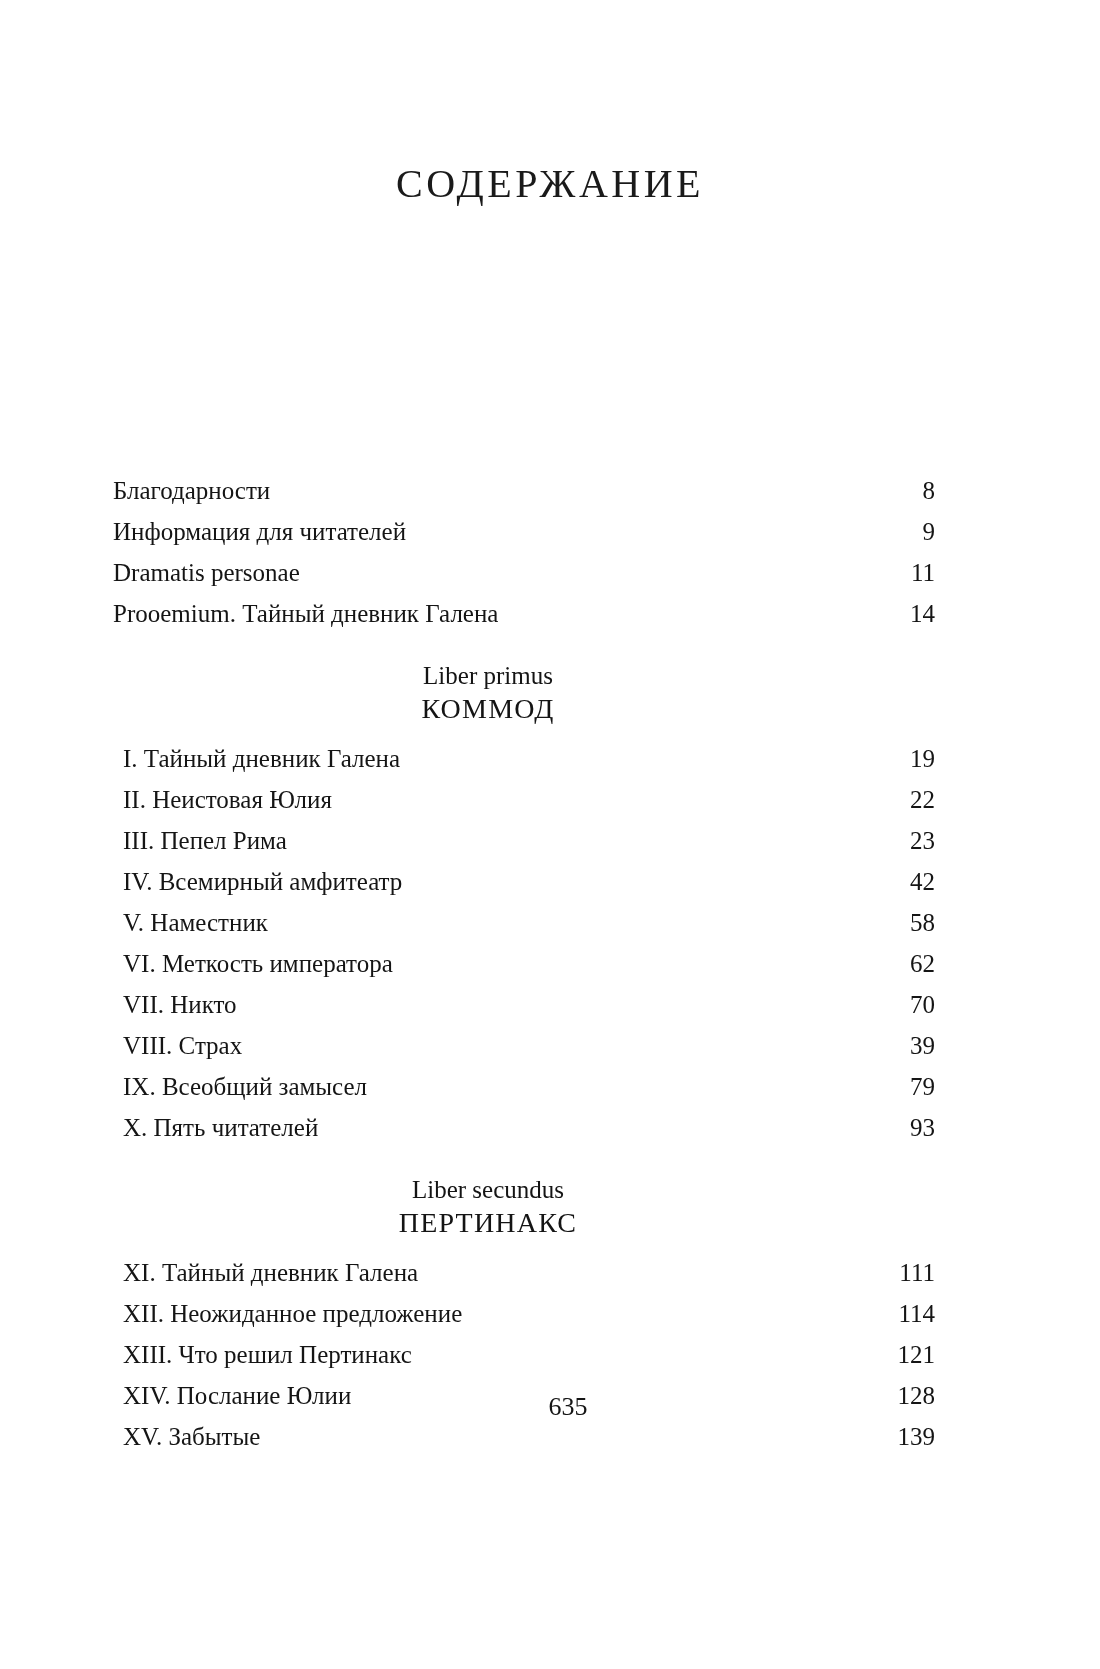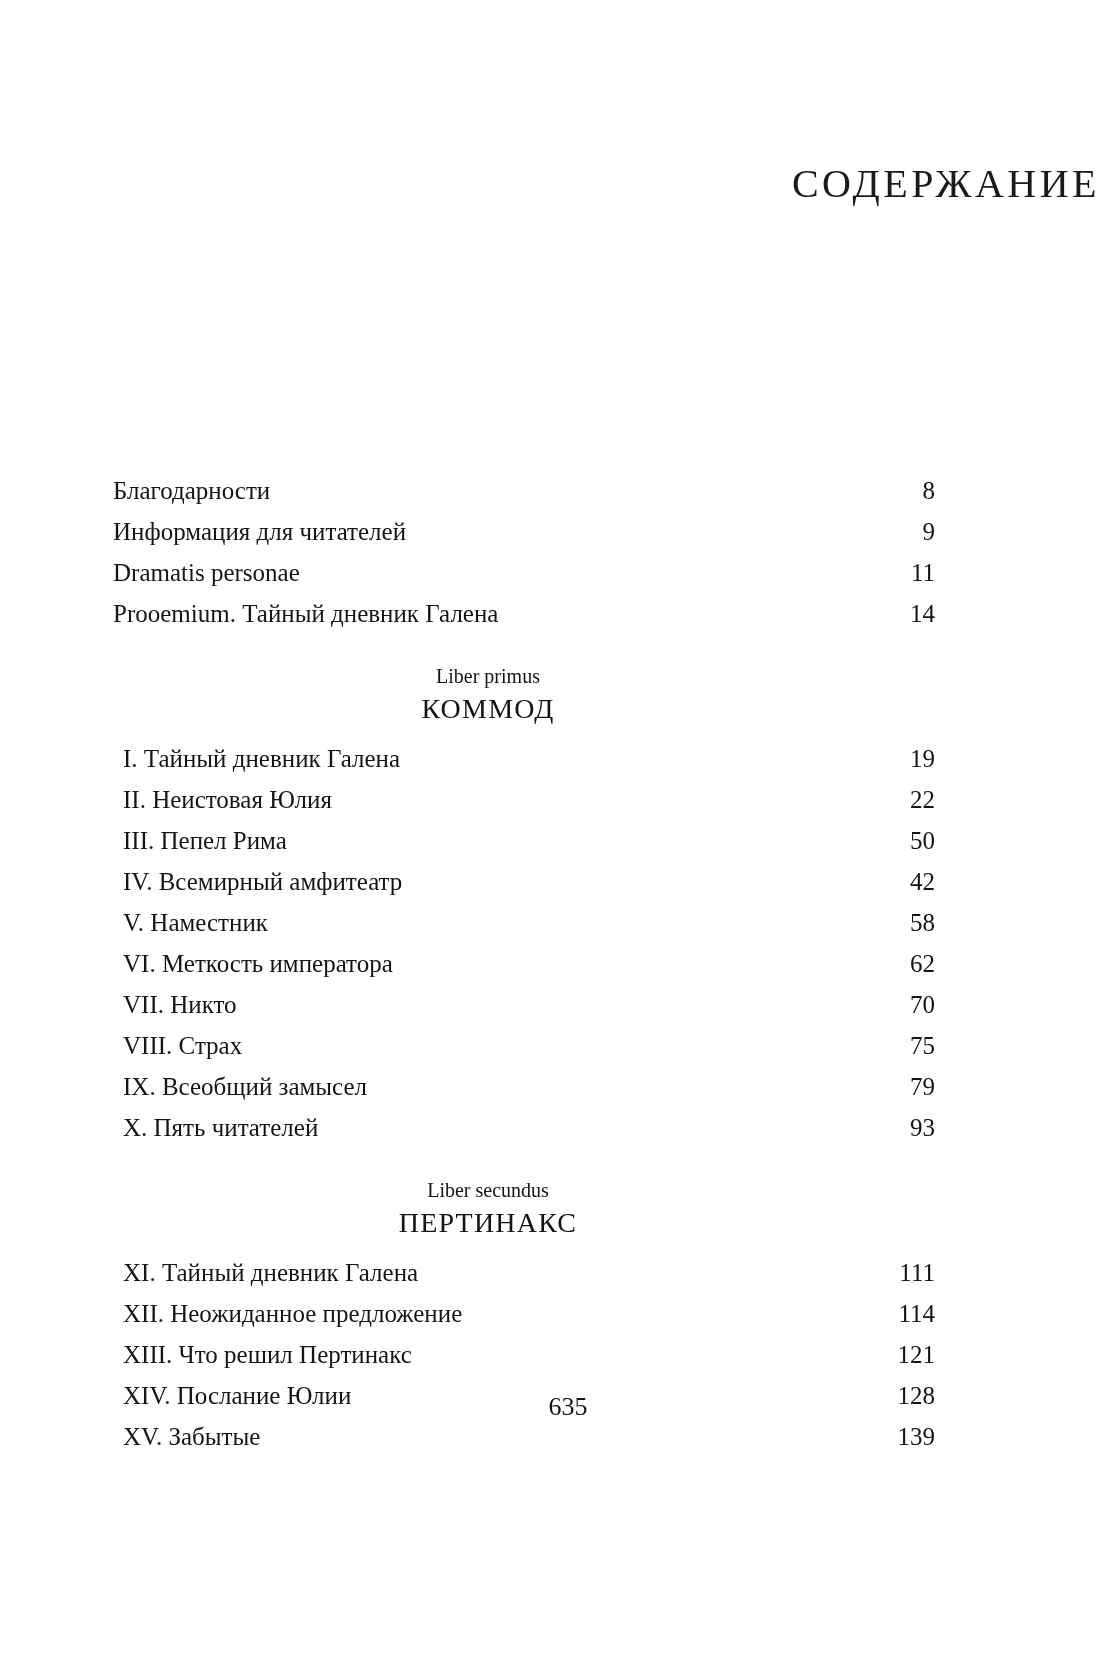--- a/index.html
+++ b/index.html
@@ -17,21 +17,21 @@
     height: 1669px;
     background: #ffffff;
     overflow: hidden;
     box-sizing: border-box;
   }
   .page-title {
     position: absolute;
     top: 160px;
     left: 0;
     width: 1100px;
-    text-align: right;
+    text-align: center;
     font-size: 40px;
     letter-spacing: 3.5px;
     font-weight: 400;
     color: #1a1a1a;
   }
   .toc {
     position: absolute;
     top: 470px;
     left: 113px;
     width: 822px;
@@ -77,21 +77,21 @@
     font-size: 25px;
     color: #151515;
   }
   .section-head {
     text-align: center;
     margin-top: 26px;
     margin-bottom: 6px;
     padding-right: 72px;
   }
   .section-head .latin {
-    font-size: 20px;
+    font-size: 25px;
     line-height: 32px;
     color: #141414;
   }
   .section-head .roman {
     font-size: 28px;
     line-height: 34px;
     letter-spacing: 1.2px;
     color: #141414;
   }
   .chapters {
@@ -155,21 +155,21 @@
             <span class="pageno">19</span>
           </div>
           <div class="entry">
             <span class="label">II. Неистовая Юлия</span>
             <span class="leader"></span>
             <span class="pageno">22</span>
           </div>
           <div class="entry">
             <span class="label">III. Пепел Рима</span>
             <span class="leader"></span>
-            <span class="pageno">50</span>
+            <span class="pageno">23</span>
           </div>
           <div class="entry">
             <span class="label">IV. Всемирный амфитеатр</span>
             <span class="leader"></span>
             <span class="pageno">42</span>
           </div>
           <div class="entry">
             <span class="label">V. Наместник</span>
             <span class="leader"></span>
             <span class="pageno">58</span>
@@ -180,21 +180,21 @@
             <span class="pageno">62</span>
           </div>
           <div class="entry">
             <span class="label">VII. Никто</span>
             <span class="leader"></span>
             <span class="pageno">70</span>
           </div>
           <div class="entry">
             <span class="label">VIII. Страх</span>
             <span class="leader"></span>
-            <span class="pageno">75</span>
+            <span class="pageno">39</span>
           </div>
           <div class="entry">
             <span class="label">IX. Всеобщий замысел</span>
             <span class="leader"></span>
             <span class="pageno">79</span>
           </div>
           <div class="entry">
             <span class="label">X. Пять читателей</span>
             <span class="leader"></span>
             <span class="pageno">93</span>

